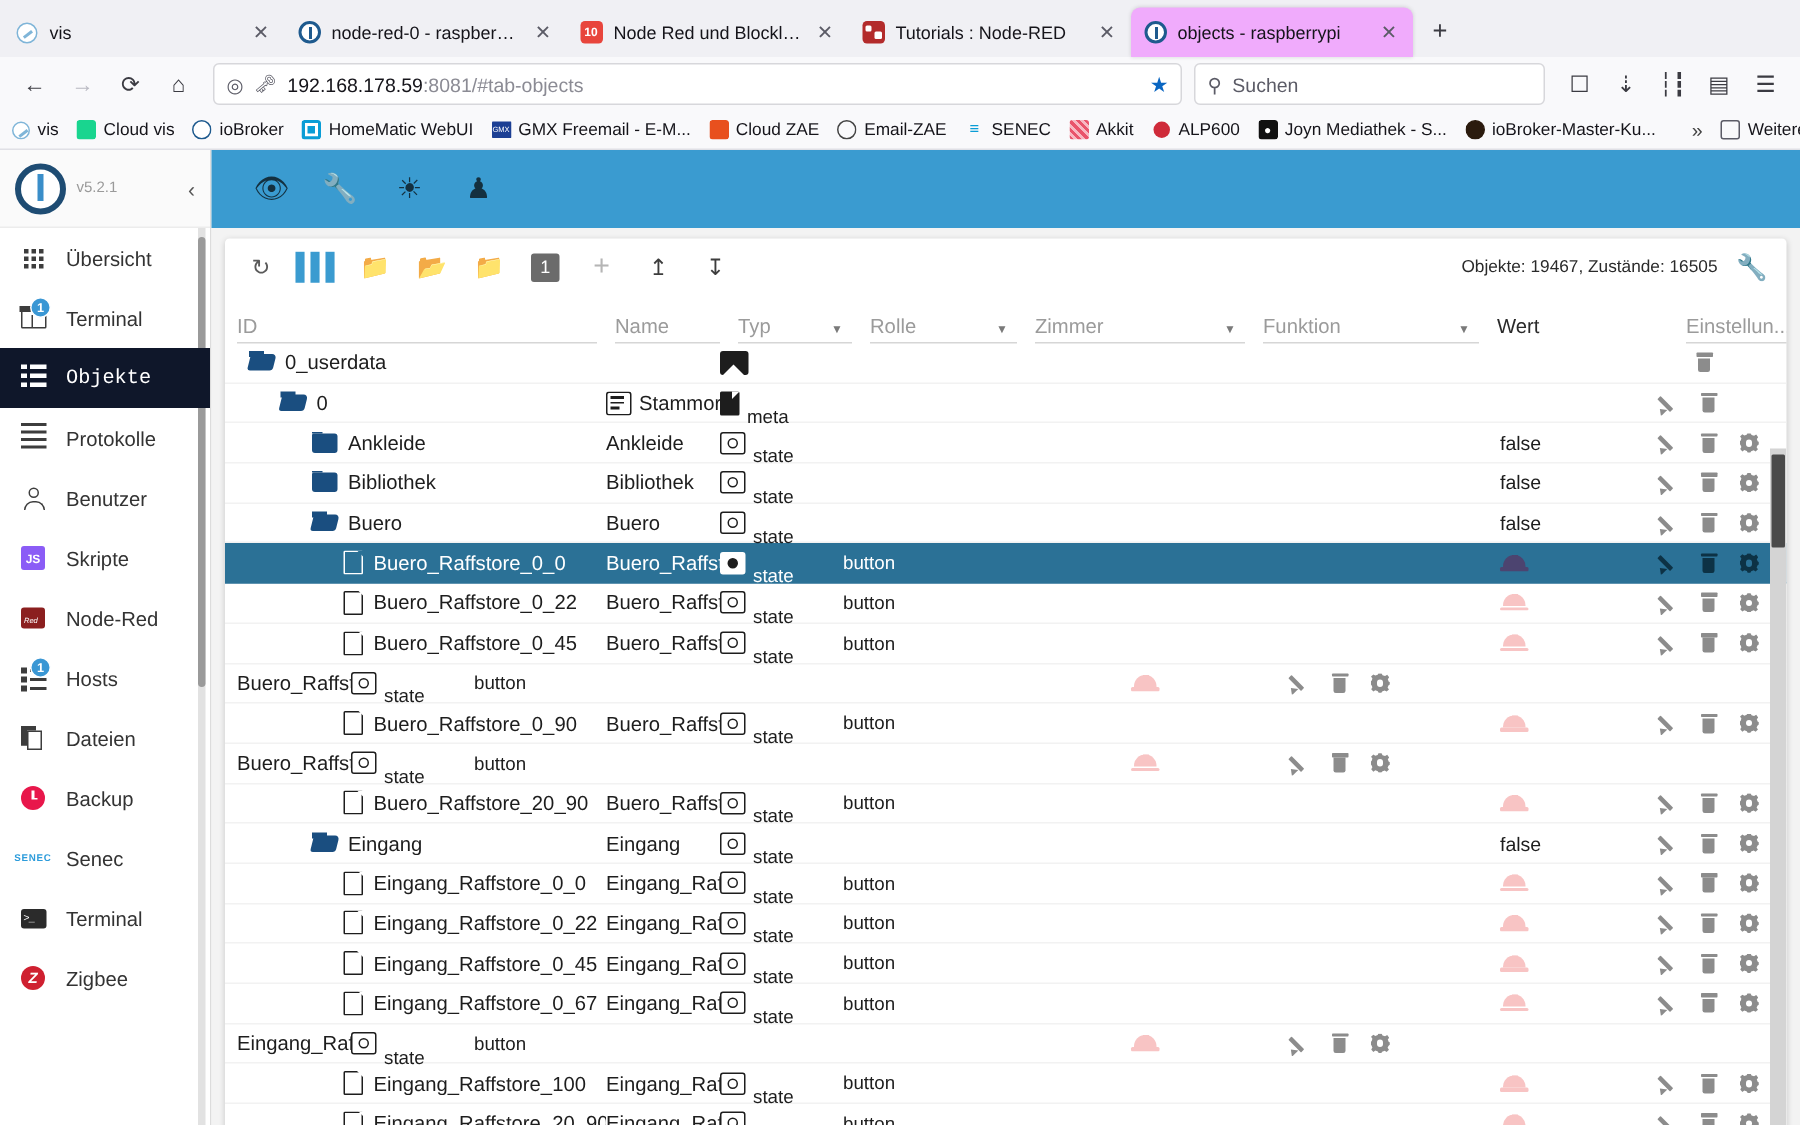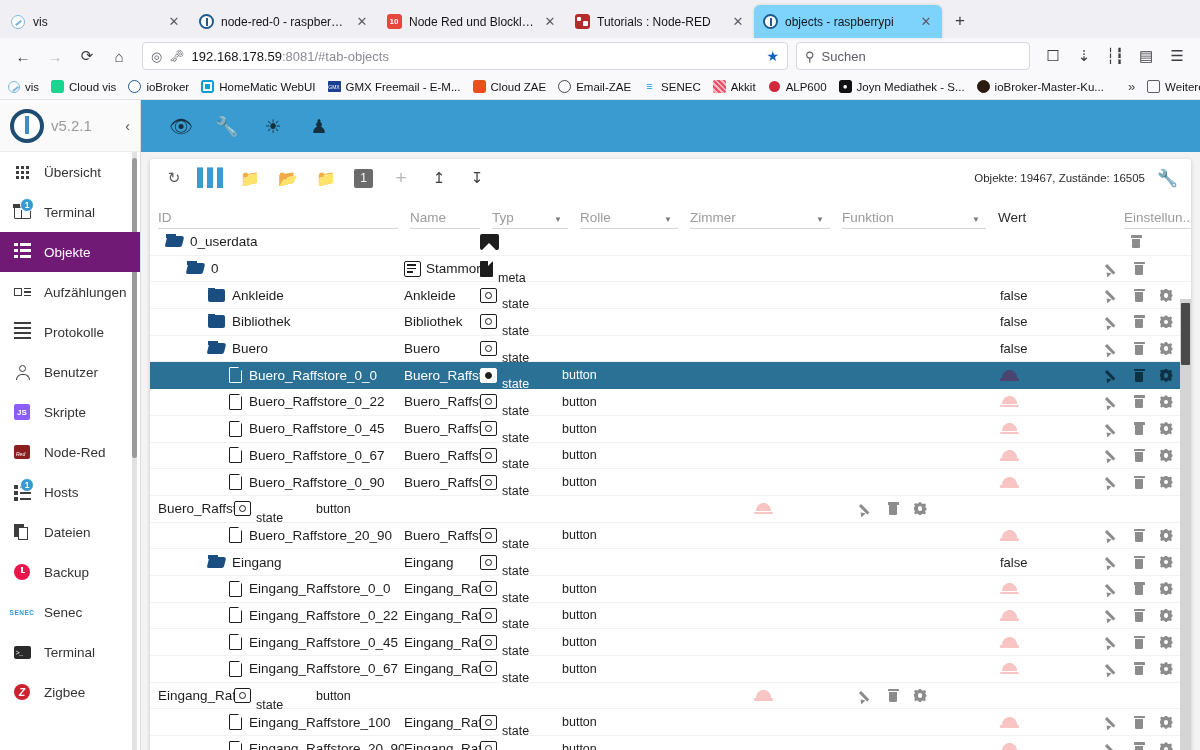--- a/index.html
+++ b/index.html
@@ -19,21 +19,21 @@
     height: 38px; background: #f0f0f4;
     display: flex; align-items: flex-end;
     padding: 0 2px; position: relative;
   }
   .tab {
     height: 33px; width: 188px; min-width: 60px;
     display: flex; align-items: center; gap: 7px;
     padding: 0 8px; border-radius: 6px 6px 0 0;
     font-size: 12px; color: #15141a; position: relative;
   }
-  .tab.active { background: #7dd3fc; box-shadow: 0 0 3px rgba(0,0,0,.14); justify-content: flex-end; }
+  .tab.active { background: #f0abfc; box-shadow: 0 0 3px rgba(0,0,0,.14); justify-content: flex-end; }
   .tab-favicon {
     width: 16px; height: 16px; flex: 0 0 16px;
     display: flex; align-items: center; justify-content: center;
     font-size: 11px; border-radius: 2px; overflow: hidden;
   }
   .tab-title {
     flex: 1 1 auto; white-space: nowrap; overflow: hidden;
     text-overflow: ellipsis; font-size: 12px;
   }
   .tab-close {
@@ -115,29 +115,29 @@
     padding: 0 10px; background: #fafafa; border-bottom: 1px solid #ececec;
   }
   .logo-mark {
     width: 34px; height: 34px; border-radius: 50%;
     border: 4px solid #1e4c73; position: relative; background: #fff; flex: 0 0 34px;
   }
   .logo-mark::after {
     content: ""; position: absolute; left: 11px; top: 3px;
     width: 4px; height: 18px; background: #3a8ec9;
   }
-  .logo-ver { font-size: 15px; color: #9a9a9a; }
+  .logo-ver { font-size: 10px; color: #9a9a9a; }
   .sb-collapse { margin-left: auto; font-size: 14px; color: #555; }
 
   .sb-list { overflow: hidden; height: 604px; }
   .sb-item {
     height: 40px; display: flex; align-items: center; gap: 12px;
     padding: 0 12px; font-size: 13.5px; color: #333; position: relative;
   }
-  .sb-item.active { background: #701a75; color: #ffffff; }
+  .sb-item.active { background: #0f172a; color: #ffffff; font-family: Liberation Mono, monospace; }
   .sb-ico { width: 20px; flex: 0 0 20px; display: flex; align-items: center; justify-content: center; position: relative; }
   .sb-badge {
     position: absolute; left: 8px; top: -7px;
     background: #3a97d4; color: #fff; font-size: 8.5px;
     width: 14px; height: 14px; border-radius: 50%;
     display: flex; align-items: center; justify-content: center;
     border: 1.5px solid #fff; font-weight: bold;
   }
   .sb-scroll {
     position: absolute; right: 3px; top: 58px; width: 5px; height: 300px;
@@ -557,33 +557,20 @@
                   <b style="width:4px"></b>
                   <b style="width:11px"></b>
                 </i>
                 <i>
                   <b style="width:4px"></b>
                   <b style="width:11px"></b>
                 </i>
               </span>
             </span>
             <span>Objekte</span>
-          </div>
-          <div class="sb-item">
-            <span class="sb-ico">
-              <span style="display:flex;align-items:center;gap:2px;color:#3d3d3d">
-                <i style="display:block;width:8px;height:8px;border:1.6px solid #3d3d3d;"></i>
-                <i style="display:block;">
-                  <b style="display:block;width:7px;height:1.6px;background:#3d3d3d;margin-bottom:2px;"></b>
-                  <b style="display:block;width:7px;height:1.6px;background:#3d3d3d;margin-bottom:2px;"></b>
-                  <b style="display:block;width:7px;height:1.6px;background:#3d3d3d;"></b>
-                </i>
-              </span>
-            </span>
-            <span>Aufzählungen</span>
           </div>
           <div class="sb-item">
             <span class="sb-ico">
               <span class="ic-bars" style="color:#3d3d3d">
                 <i></i>
                 <i></i>
                 <i></i>
                 <i></i>
               </span>
             </span>
@@ -981,24 +968,20 @@
                   </span>
                   <span class="act">
                     <span class="ic-trash"></span>
                   </span>
                   <span class="act">
                     <span class="ic-gear"></span>
                   </span>
                 </div>
               </div>
               <div class="row">
-                <div class="cell col-id idcell" style="padding-left:71px;">
-                  <span class="docico"></span>
-                  <span>Buero_Raffstore_0_67</span>
-                </div>
                 <div class="cell col-name">
                   <span>Buero_Raffst...</span>
                 </div>
                 <div class="cell col-typ">
                   <span class="typ-box">
                     <span class="dot"></span>
                   </span>
                   <span class="typ-label">state</span>
                 </div>
                 <div class="cell col-rolle">

